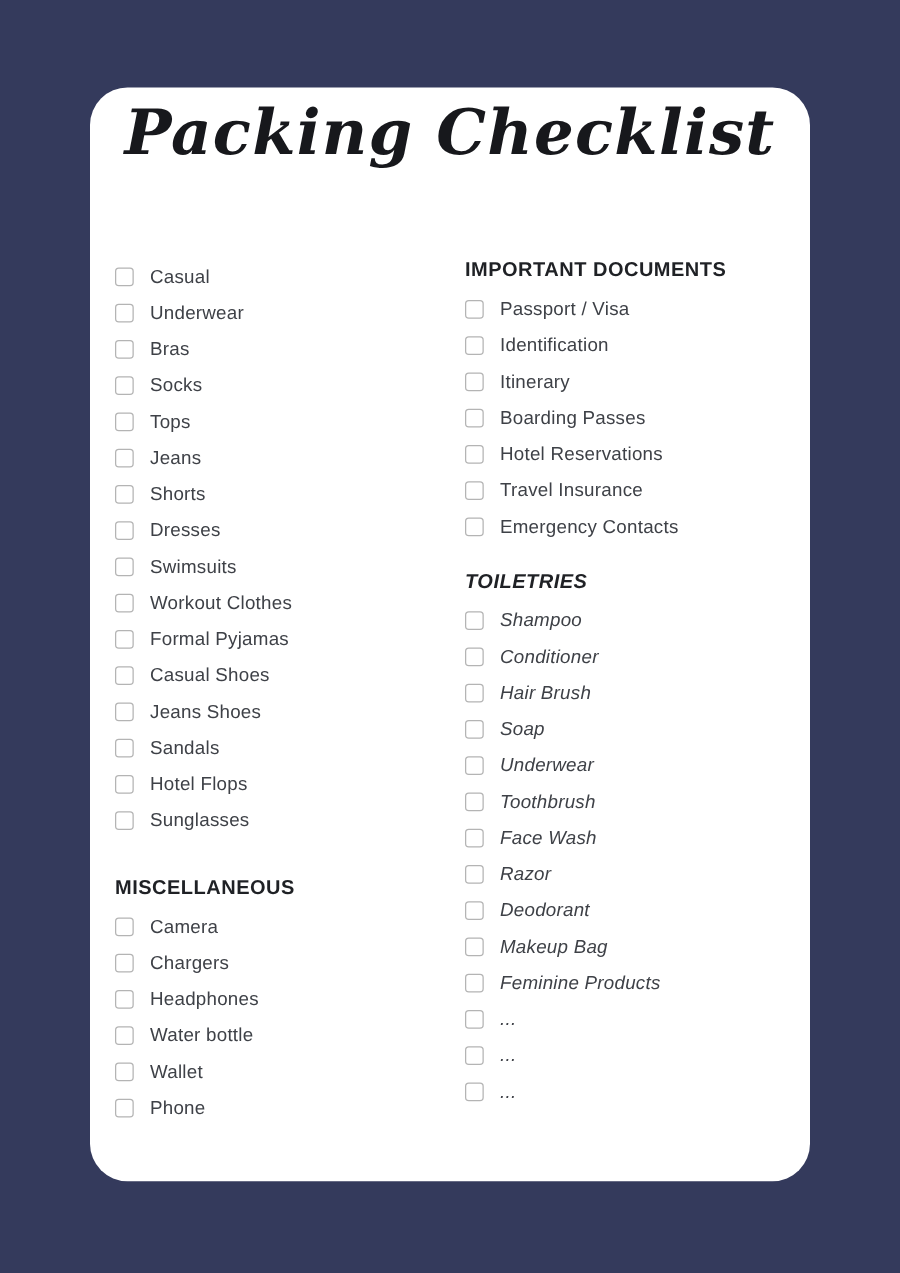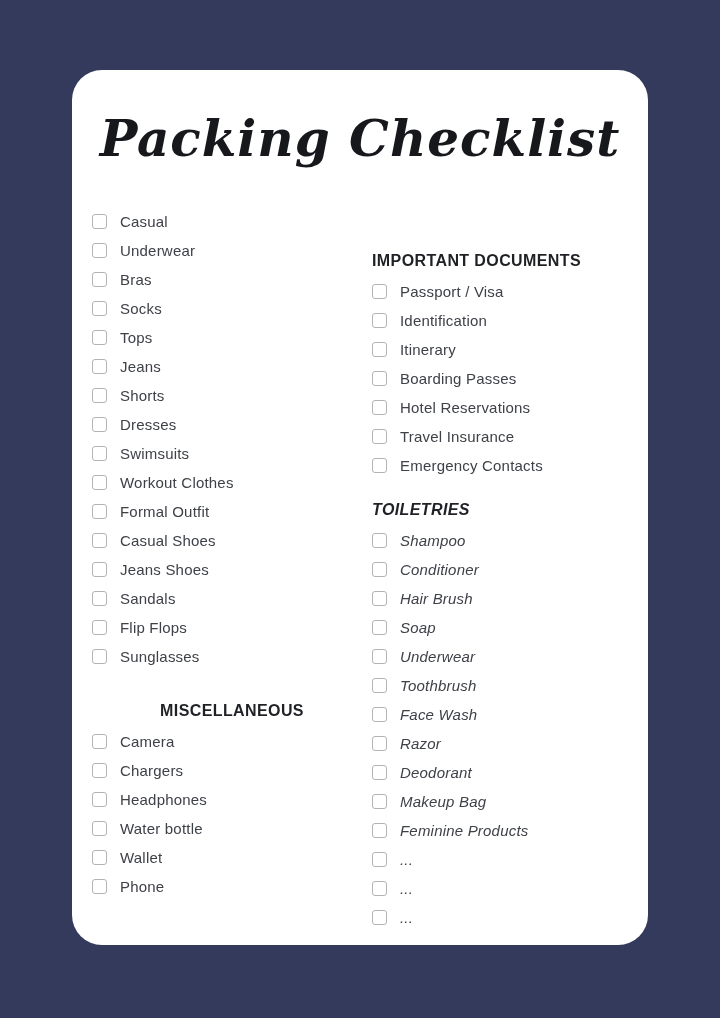--- a/index.html
+++ b/index.html
@@ -18,47 +18,46 @@
     position:relative;
   }
   .card{
     position:absolute;
     left:72px; top:70px;
     width:576px; height:875px;
     background:var(--card);
     border-radius:30px;
   }
   .title{
-    padding-top:33px;
     height:105px;
     text-align:center;
     font-family:"DejaVu Serif",serif;
     font-style:italic;
     font-weight:700;
     font-size:50px;
     line-height:72px;
     letter-spacing:1px;
     color:#17181c;
   }
   .columns{
     display:flex;
     margin-top:32px;
     padding-left:20px;
   }
   .col-left{width:280px;flex:0 0 280px;}
-  .col-right{flex:1;padding-right:32px;margin-top:44px;}
+  .col-right{flex:1;padding-right:32px;}
   .section-title{
     font-size:16px;
     line-height:19px;
     font-weight:700;
     letter-spacing:0.4px;
     color:var(--heading);
     margin:0 0 7px 0;
   }
-  .col-left .section + .section{margin-top:30px;text-align:center;}
+  .col-left .section + .section{margin-top:30px;}
   .col-right .section + .section{margin-top:20px;font-style:italic;}
   .items{list-style:none;}
   .item{
     height:29px;
     display:flex;
     align-items:center;
   }
   .checkbox{
     width:15px;height:15px;
     flex:0 0 15px;
@@ -130,41 +129,41 @@
     <span class="label">Swimsuits</span>
   </li>
 
   <li class="item">
     <span class="checkbox"></span>
     <span class="label">Workout Clothes</span>
   </li>
 
   <li class="item">
     <span class="checkbox"></span>
-    <span class="label">Formal Outfit</span>
+    <span class="label">Formal Pyjamas</span>
   </li>
 
   <li class="item">
     <span class="checkbox"></span>
     <span class="label">Casual Shoes</span>
   </li>
 
   <li class="item">
     <span class="checkbox"></span>
     <span class="label">Jeans Shoes</span>
   </li>
 
   <li class="item">
     <span class="checkbox"></span>
     <span class="label">Sandals</span>
   </li>
 
   <li class="item">
     <span class="checkbox"></span>
-    <span class="label">Flip Flops</span>
+    <span class="label">Hotel Flops</span>
   </li>
 
   <li class="item">
     <span class="checkbox"></span>
     <span class="label">Sunglasses</span>
   </li>
 </ul>
   </section>
 
   <section class="section">

